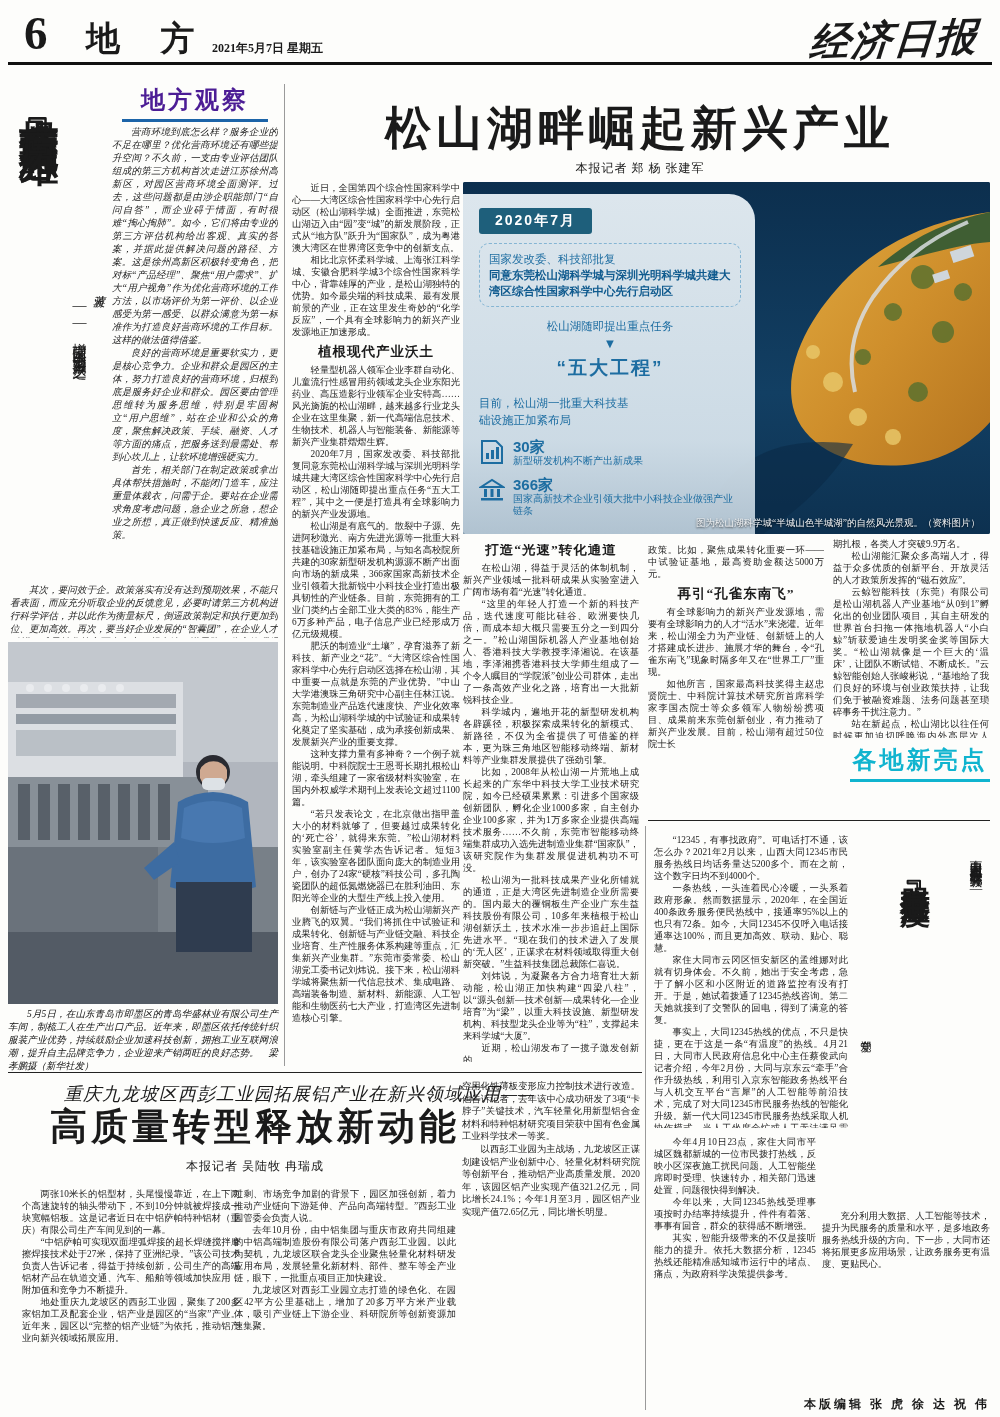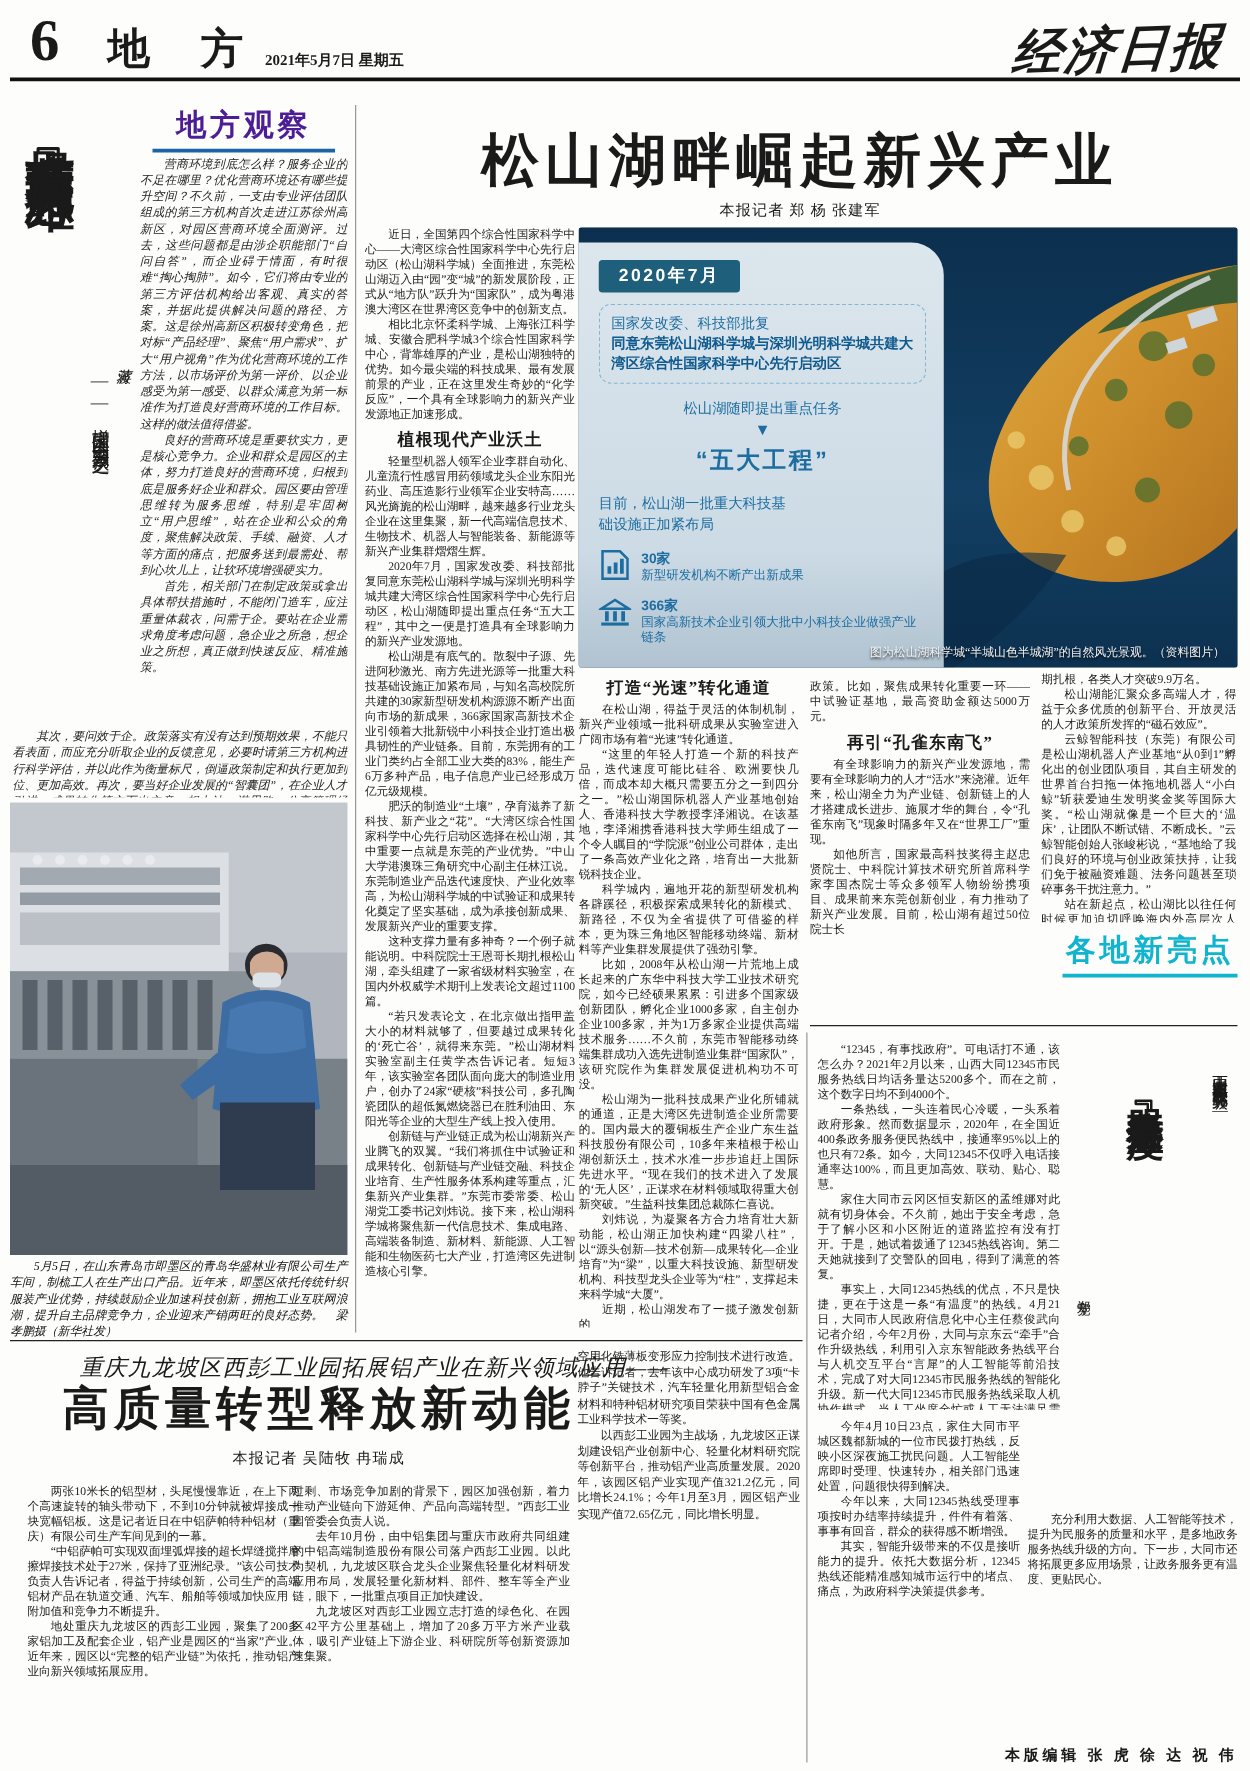--- a/index.html
+++ b/index.html
@@ -43,21 +43,21 @@
   .dashedbox{border:1.6px dashed #85b5d3;border-radius:10px;padding:7px 9px;margin-top:9px;
              color:#1d6da1;font-size:11.5px;line-height:16px;font-family:"Liberation Sans",sans-serif;}
   .dashedbox b{color:#0f5a8e;}
   .info-step{color:#1d6da1;font-size:11.5px;margin-top:12px;text-align:center;font-family:"Liberation Sans",sans-serif;}
   .info-arrow{color:#1d6da1;text-align:center;font-size:13px;margin-top:2px;}
   .info-task{color:#1d6da1;font-size:19px;font-weight:900;text-align:center;letter-spacing:2px;margin-top:3px;
              font-family:"Liberation Sans",sans-serif;}
   .info-status{color:#1d6da1;font-size:11.5px;line-height:17px;margin-top:14px;width:160px;font-family:"Liberation Sans",sans-serif;}
   .statrow{display:flex;align-items:flex-start;margin-top:10px;}
   .statico{width:26px;flex:0 0 26px;margin-right:8px;}
-  .statnum{color:#1d6da1;font-size:11px;font-weight:900;line-height:16px;font-family:"Liberation Sans",sans-serif;}
+  .statnum{color:#1d6da1;font-size:15px;font-weight:900;line-height:16px;font-family:"Liberation Sans",sans-serif;}
   .statlab{color:#1d6da1;font-size:10px;line-height:12px;font-family:"Liberation Sans",sans-serif;}
   .info-cap{position:absolute;right:10px;bottom:5px;color:#f2f4f6;font-size:9.5px;line-height:12px;
             width:330px;text-align:right;text-shadow:0 1px 2px rgba(0,0,0,.8);}
   .hl-title{font-size:24px;font-weight:900;color:#10b4cf;letter-spacing:3px;text-align:center;}
   .hl-underline{height:2.5px;background:#10b4cf;margin-top:3px;}
   
   .bl-kicker{font-size:18px;font-style:italic;letter-spacing:1px;}
   .bl-head{font-size:37px;font-weight:900;letter-spacing:4px;text-align:center;}
   .br-vkick{font-size:12.5px;letter-spacing:1px;}
   .br-vhead{font-size:30px;font-weight:900;line-height:46px;letter-spacing:1px;}

